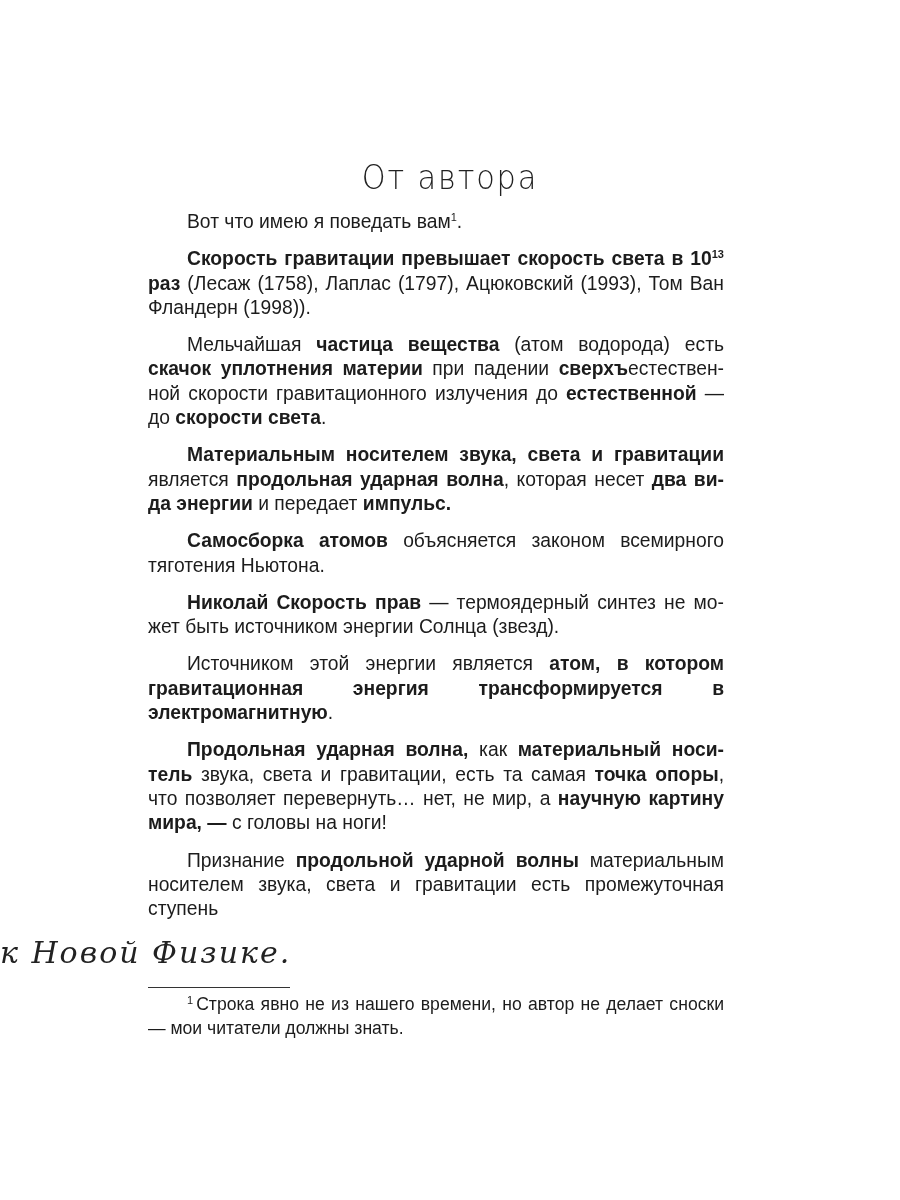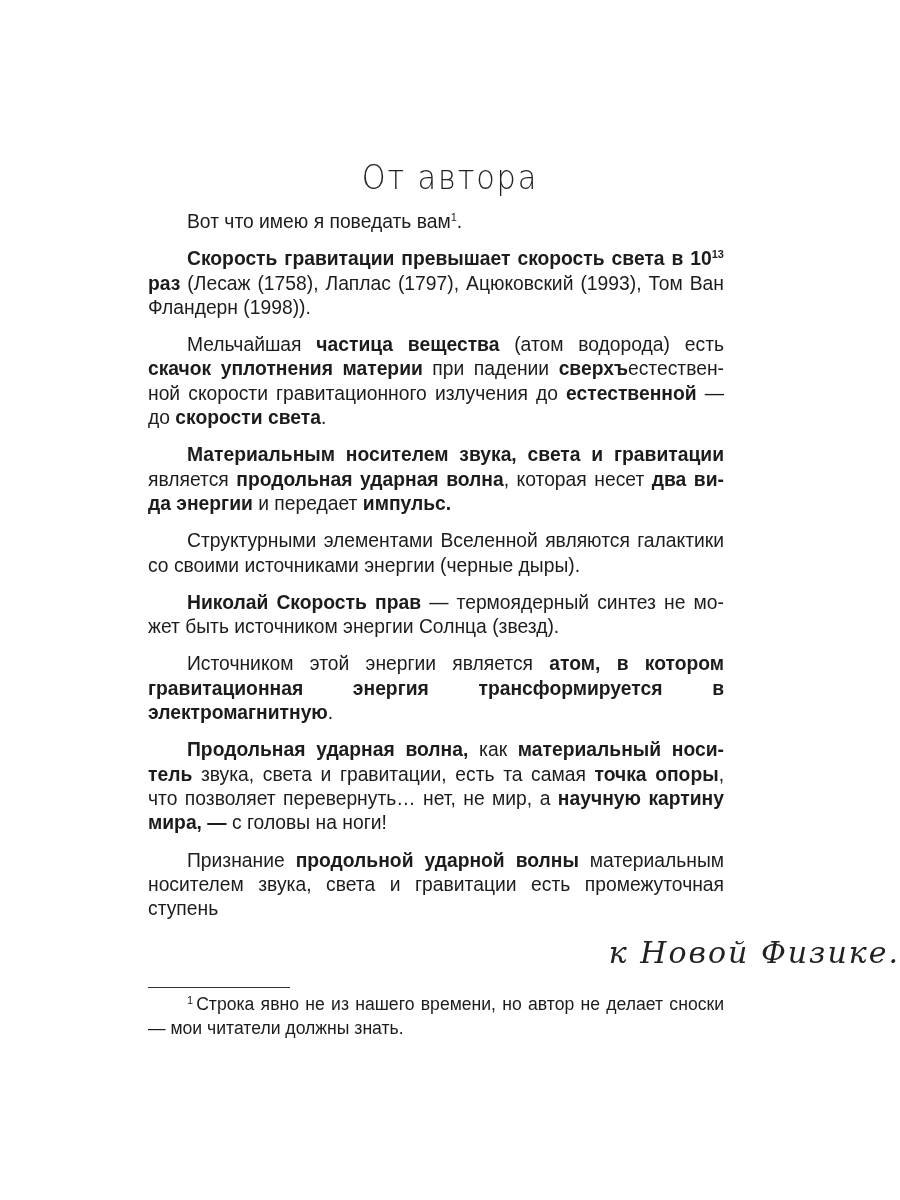--- a/index.html
+++ b/index.html
@@ -20,21 +20,21 @@
     text-align: justify; hyphens: manual;
   }
   .body-text p {
     margin: 0 0 13px 0; text-indent: 39px;
   }
   .body-text b { font-weight: bold; }
   .body-text sup { font-size: 11px; vertical-align: 7px; line-height: 0; }
   .body-text p.last { text-align-last: justify; margin-bottom: 3px; }
   .closing {
     position: absolute; left: 0; width: 900px; top: 935px;
-    text-align: right; font-family: "DejaVu Serif", serif; font-style: italic;
+    text-align: left; font-family: "DejaVu Serif", serif; font-style: italic;
     font-size: 30px; color: #222; letter-spacing: 2px;
   }
   .fn-rule {
     position: absolute; left: 148px; top: 987px; width: 142px; height: 1px; background: #333;
   }
   .footnote {
     position: absolute; left: 148px; width: 576px; top: 992px;
     font-size: 17.6px; line-height: 24px; text-align: justify; text-align-last: left;
     transform-origin: left top;
   }
@@ -44,21 +44,21 @@
 </head>
 <body>
 
 <div class="page-title">От автора</div>
 
 <div class="body-text" id="body-text">
     <p><span>Вот что имею я поведать вам</span><sup>1</sup><span>.</span></p>
     <p><b>Скорость гравитации превышает скорость света в 10</b><sup style="font-weight: bold;">13</sup><b> раз</b><span> (Лесаж (1758), Лаплас (1797), Ацюковский (1993), Том Ван Фландерн (1998)).</span></p>
     <p><span>Мельчайшая </span><b>частица вещества</b><span> (атом водорода) есть </span><b>скачок уплотнения материи</b><span> при падении </span><b>сверхъ</b><span>естествен­ной скорости гравитационного излучения до </span><b>естествен­ной</b><span> — до </span><b>скорости света</b><span>.</span></p>
     <p><b>Материальным носителем звука, света и гравитации</b><span> является </span><b>продольная ударная волна</b><span>, которая несет </span><b>два ви­да энергии</b><span> и передает </span><b>импульс.</b></p>
-    <p><span>Структурными элементами Вселенной являются галакти­ки со своими источниками энергии (черные дыры).</span></p>
+    <p><b>Самосборка атомов</b><span> объясняется законом всемирного тяготения Ньютона.</span></p>
     <p><b>Николай Скорость прав</b><span> — термоядерный синтез не мо­жет быть источником энергии Солнца (звезд).</span></p>
     <p><span>Источником этой энергии является </span><b>атом, в котором грави­тационная энергия трансформируется в электромагнитную</b><span>.</span></p>
     <p><b>Продольная ударная волна,</b><span> как </span><b>материальный носи­тель</b><span> звука, света и гравитации, есть та самая </span><b>точка опоры</b><span>, что позволяет перевернуть… нет, не мир, а </span><b>научную карти­ну мира, —</b><span> с головы на ноги!</span></p>
     <p class="last"><span>Признание </span><b>продольной ударной волны</b><span> материальным но­сителем звука, света и гравитации есть промежуточная ступень</span></p>
   </div>
 
 <div class="closing">к Новой Физике.</div>
 
 <div class="fn-rule"></div>
 

